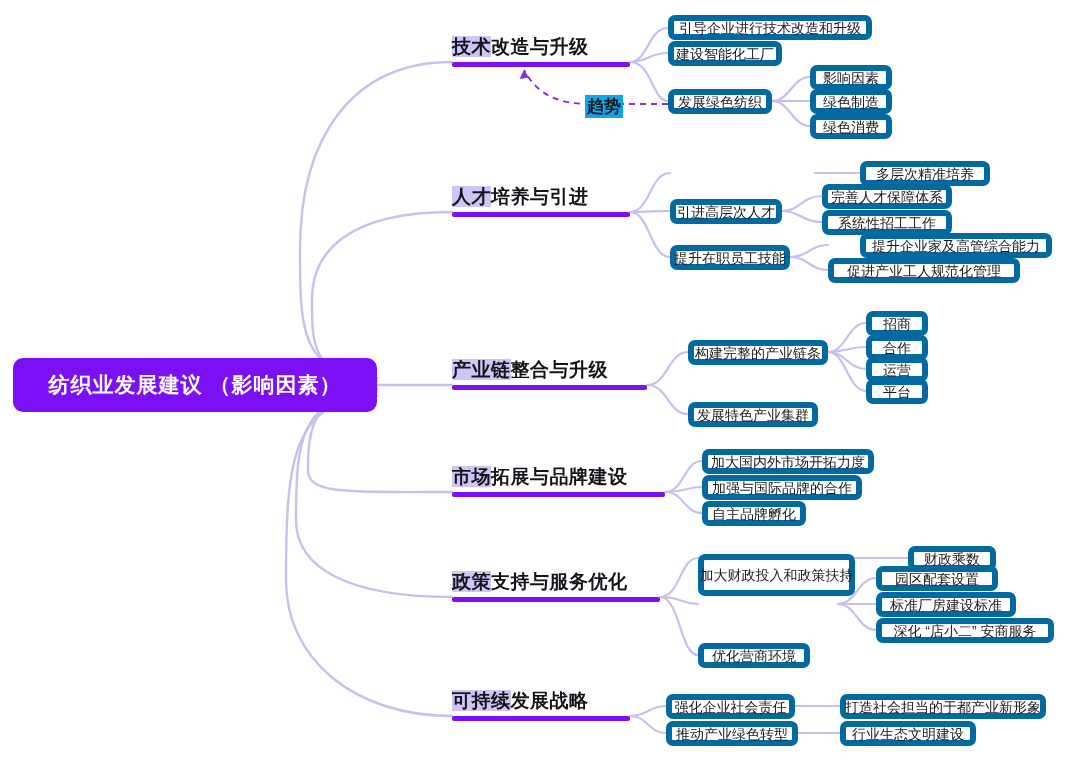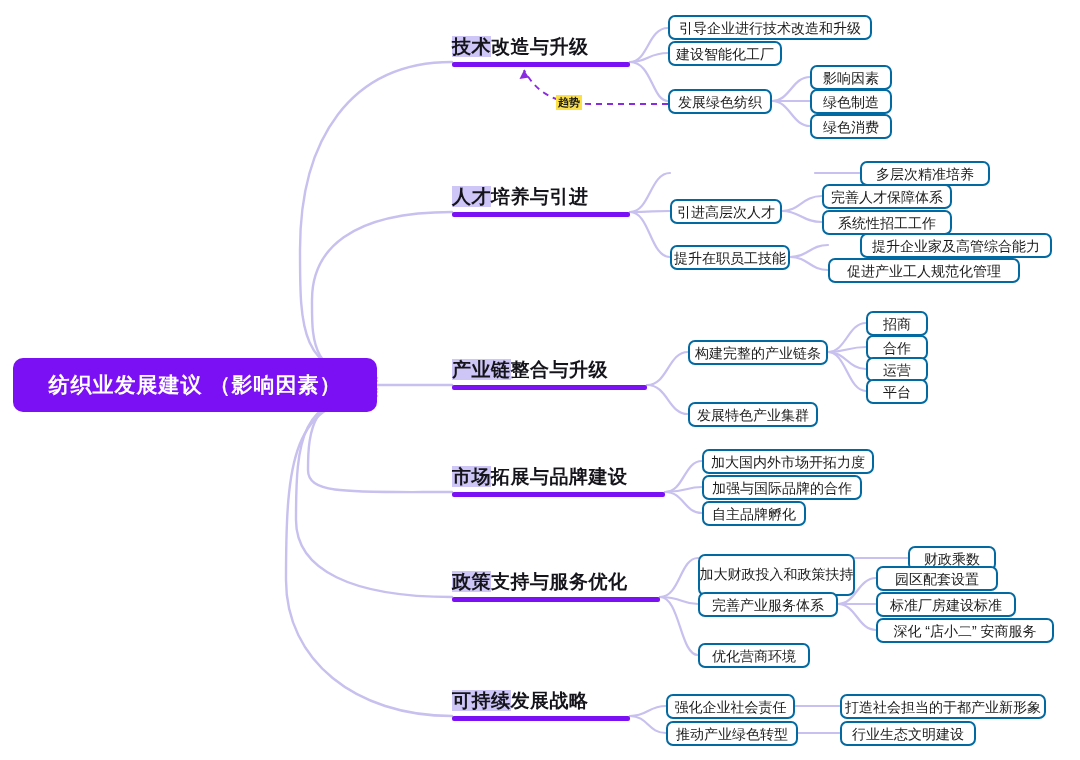--- a/index.html
+++ b/index.html
@@ -42,39 +42,40 @@
     height:5px;
     background:#7B10F5;
     border-radius:2px;
   }
 
   
   .node{
     position:absolute;
     box-sizing:border-box;
     background:#ffffff;
-    border:2px solid #0369a1;
+    border:6px solid #0369a1;
     border-radius:7px;
     color:#1a1a1a;
     font-size:14px;
     white-space:nowrap;
     display:flex;align-items:center;justify-content:center;
     padding:0 8px;
     line-height:1;
   }
 
   
   .rel-label{
     position:absolute;
-    font-size:11px;
+    font-size:17px;
     font-weight:bold;
     color:#1a1a1a;
     white-space:nowrap;
-    background:#fde047;
+    background:#0ea5e9;
     padding:0 2px;
+    margin-left:29px;
   }
 </style>
 </head>
 <body>
 
 <div id="stage">
 
   <svg id="wires" viewBox="0 0 1080 760" xmlns="http://www.w3.org/2000/svg">
     <g fill="none" stroke="#C8C0EE" stroke-width="2.4" stroke-linecap="round">
 
@@ -193,24 +194,23 @@
 
   <div class="node" style="left:702px;top:449px;width:172px;height:25px;">加大国内外市场开拓力度</div>
   <div class="node" style="left:702px;top:475px;width:160px;height:25px;">加强与国际品牌的合作</div>
   <div class="node" style="left:702px;top:501px;width:104px;height:25px;">自主品牌孵化</div>
 
   <div class="branch" style="left:452px;top:557px;width:208px;height:45px;">
     <div class="branch-title"><span class="hl">政策</span><span>支持与服务优化</span></div>
     <div class="branch-underline" style="width:208px;"></div>
   </div>
 
-  <div class="node" style="left:698px;top:554px;width:157px;height:42px;font-family:Liberation Mono, monospace;">加大财政投入和政策扶持</div>
+  <div class="node" style="left:698px;top:554px;width:157px;height:42px;">加大财政投入和政策扶持</div>
   <div class="node" style="left:908px;top:546px;width:88px;height:25px;">财政乘数</div>
 
-  <div class="node" style="left:698px;top:592px;width:140px;height:25px;">完善产业服务体系</div>
   <div class="node" style="left:876px;top:566px;width:122px;height:25px;">园区配套设置</div>
   <div class="node" style="left:876px;top:592px;width:140px;height:25px;">标准厂房建设标准</div>
   <div class="node" style="left:876px;top:618px;width:178px;height:25px;">深化 “店小二” 安商服务</div>
 
   <div class="node" style="left:698px;top:643px;width:112px;height:25px;">优化营商环境</div>
 
   <div class="branch" style="left:452px;top:676px;width:178px;height:45px;">
     <div class="branch-title"><span class="hl">可持续</span><span>发展战略</span></div>
     <div class="branch-underline" style="width:178px;"></div>
   </div>

